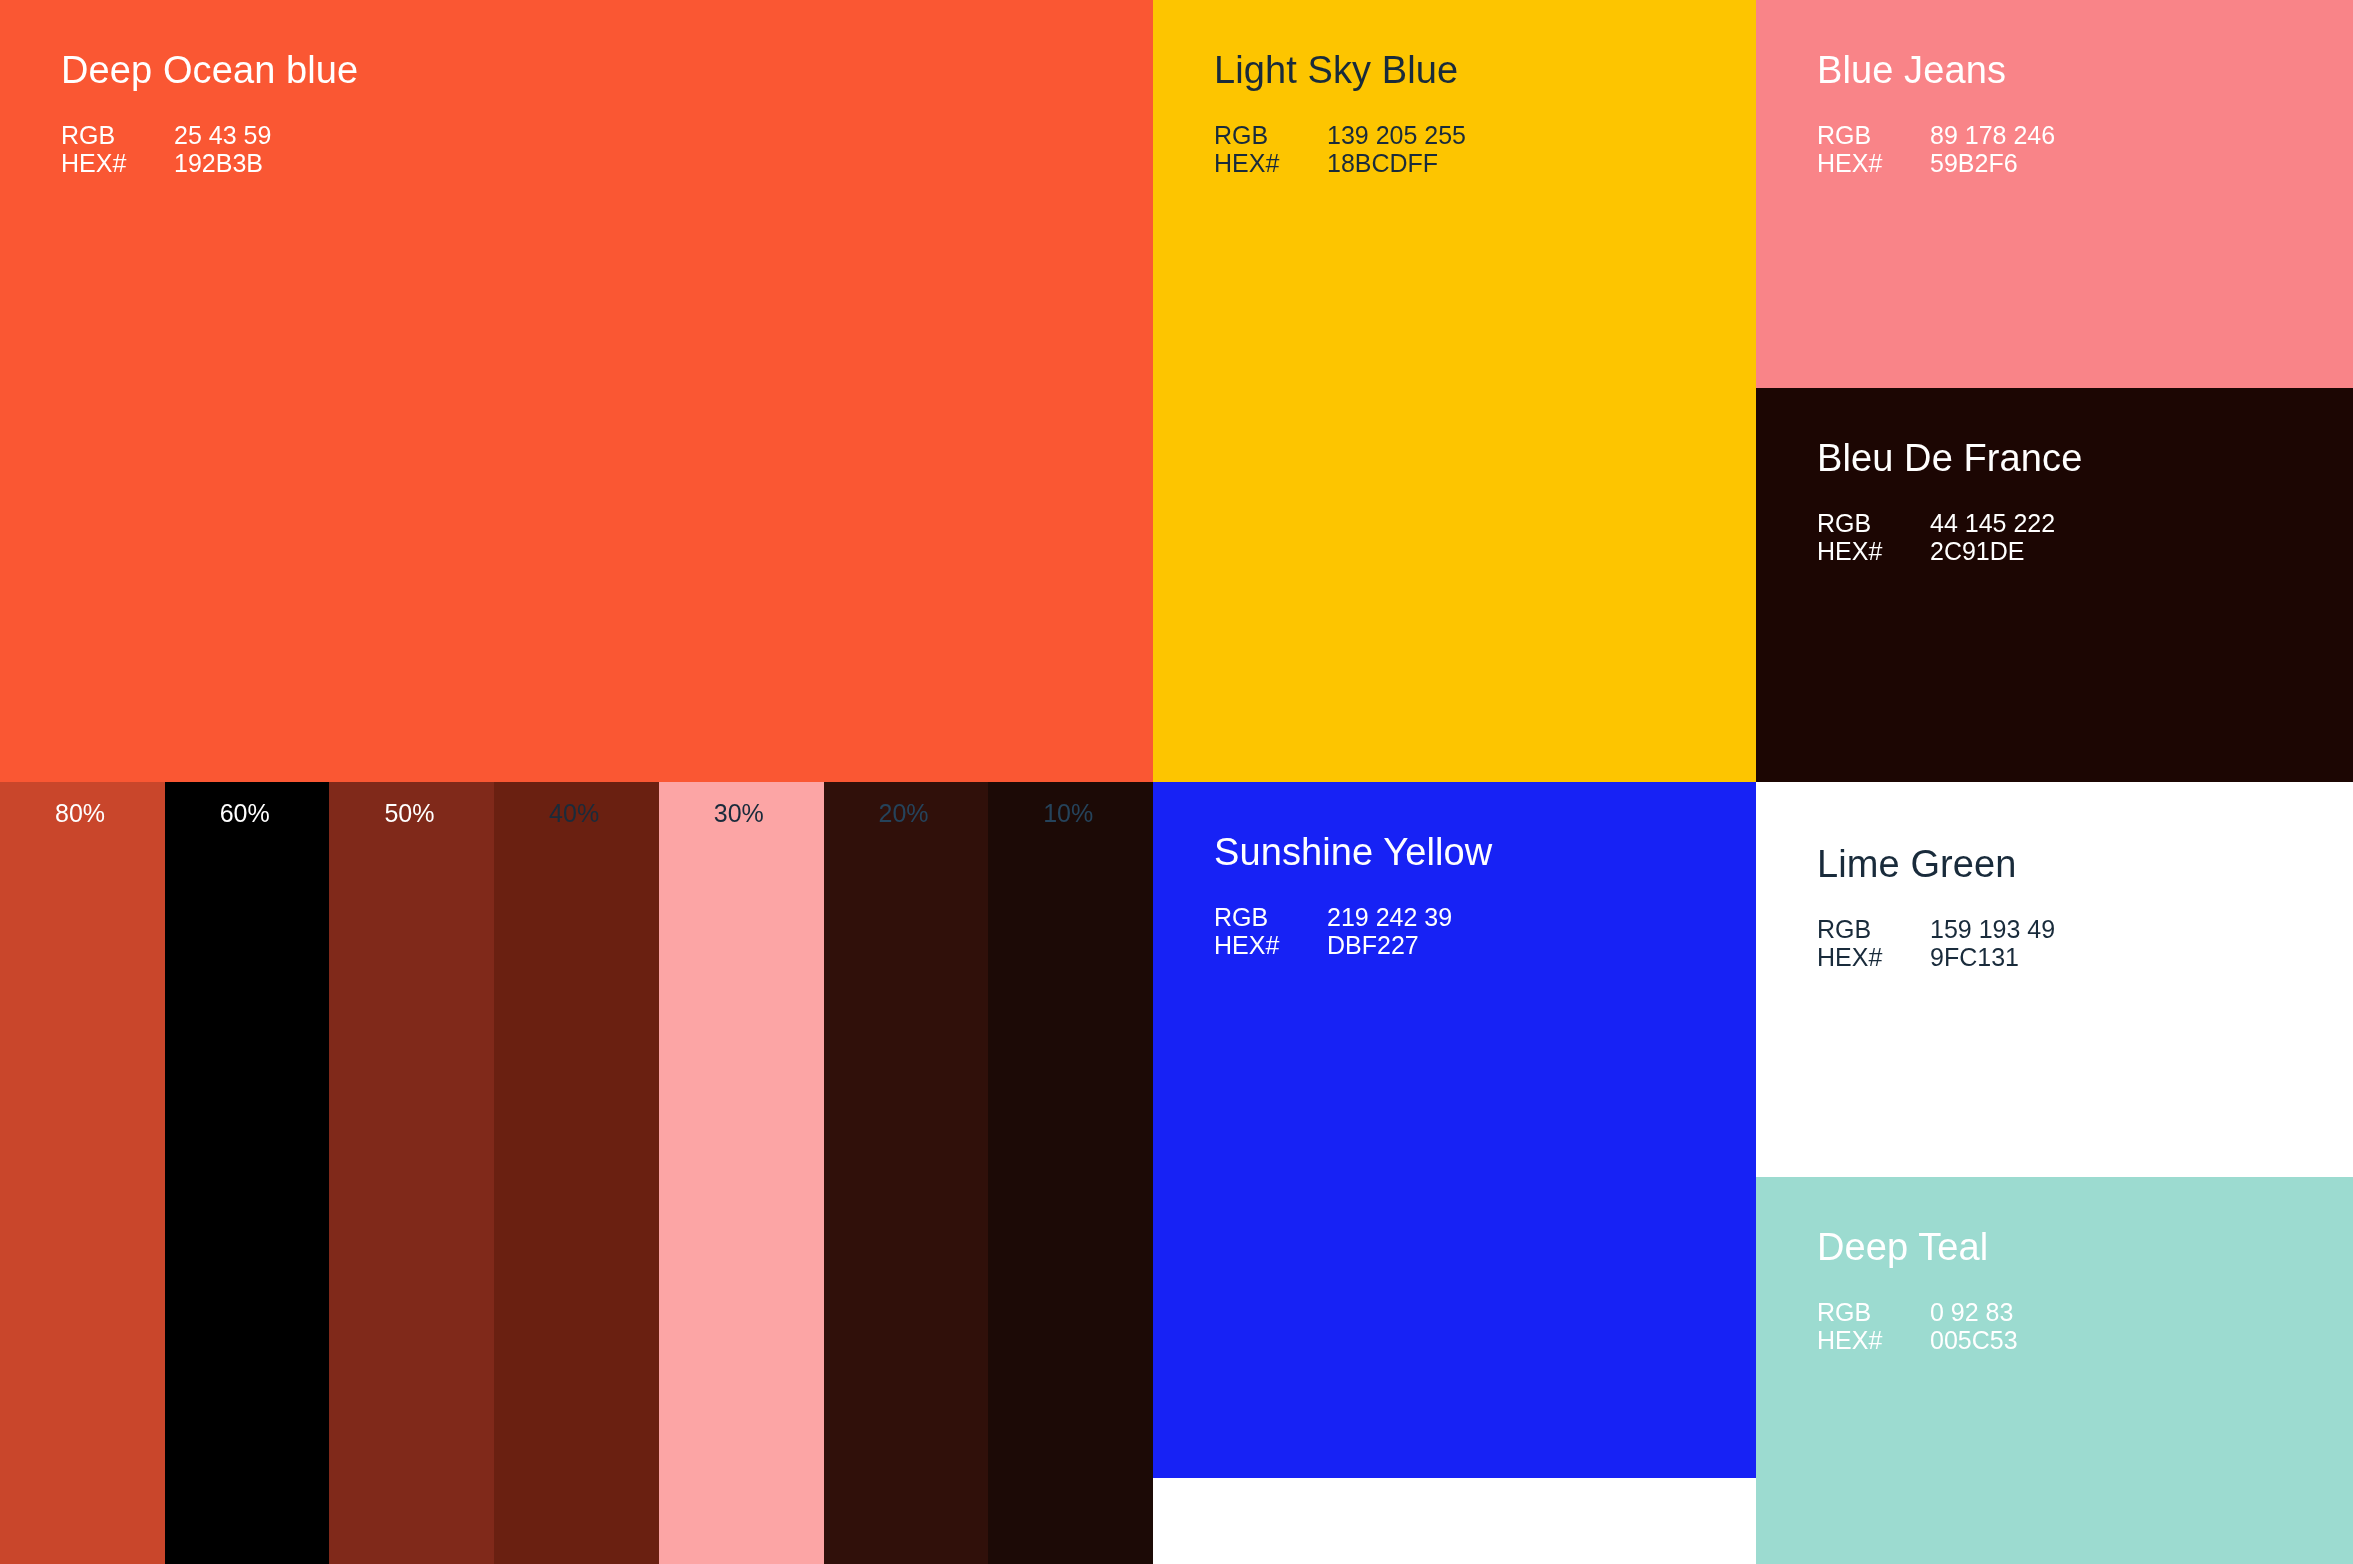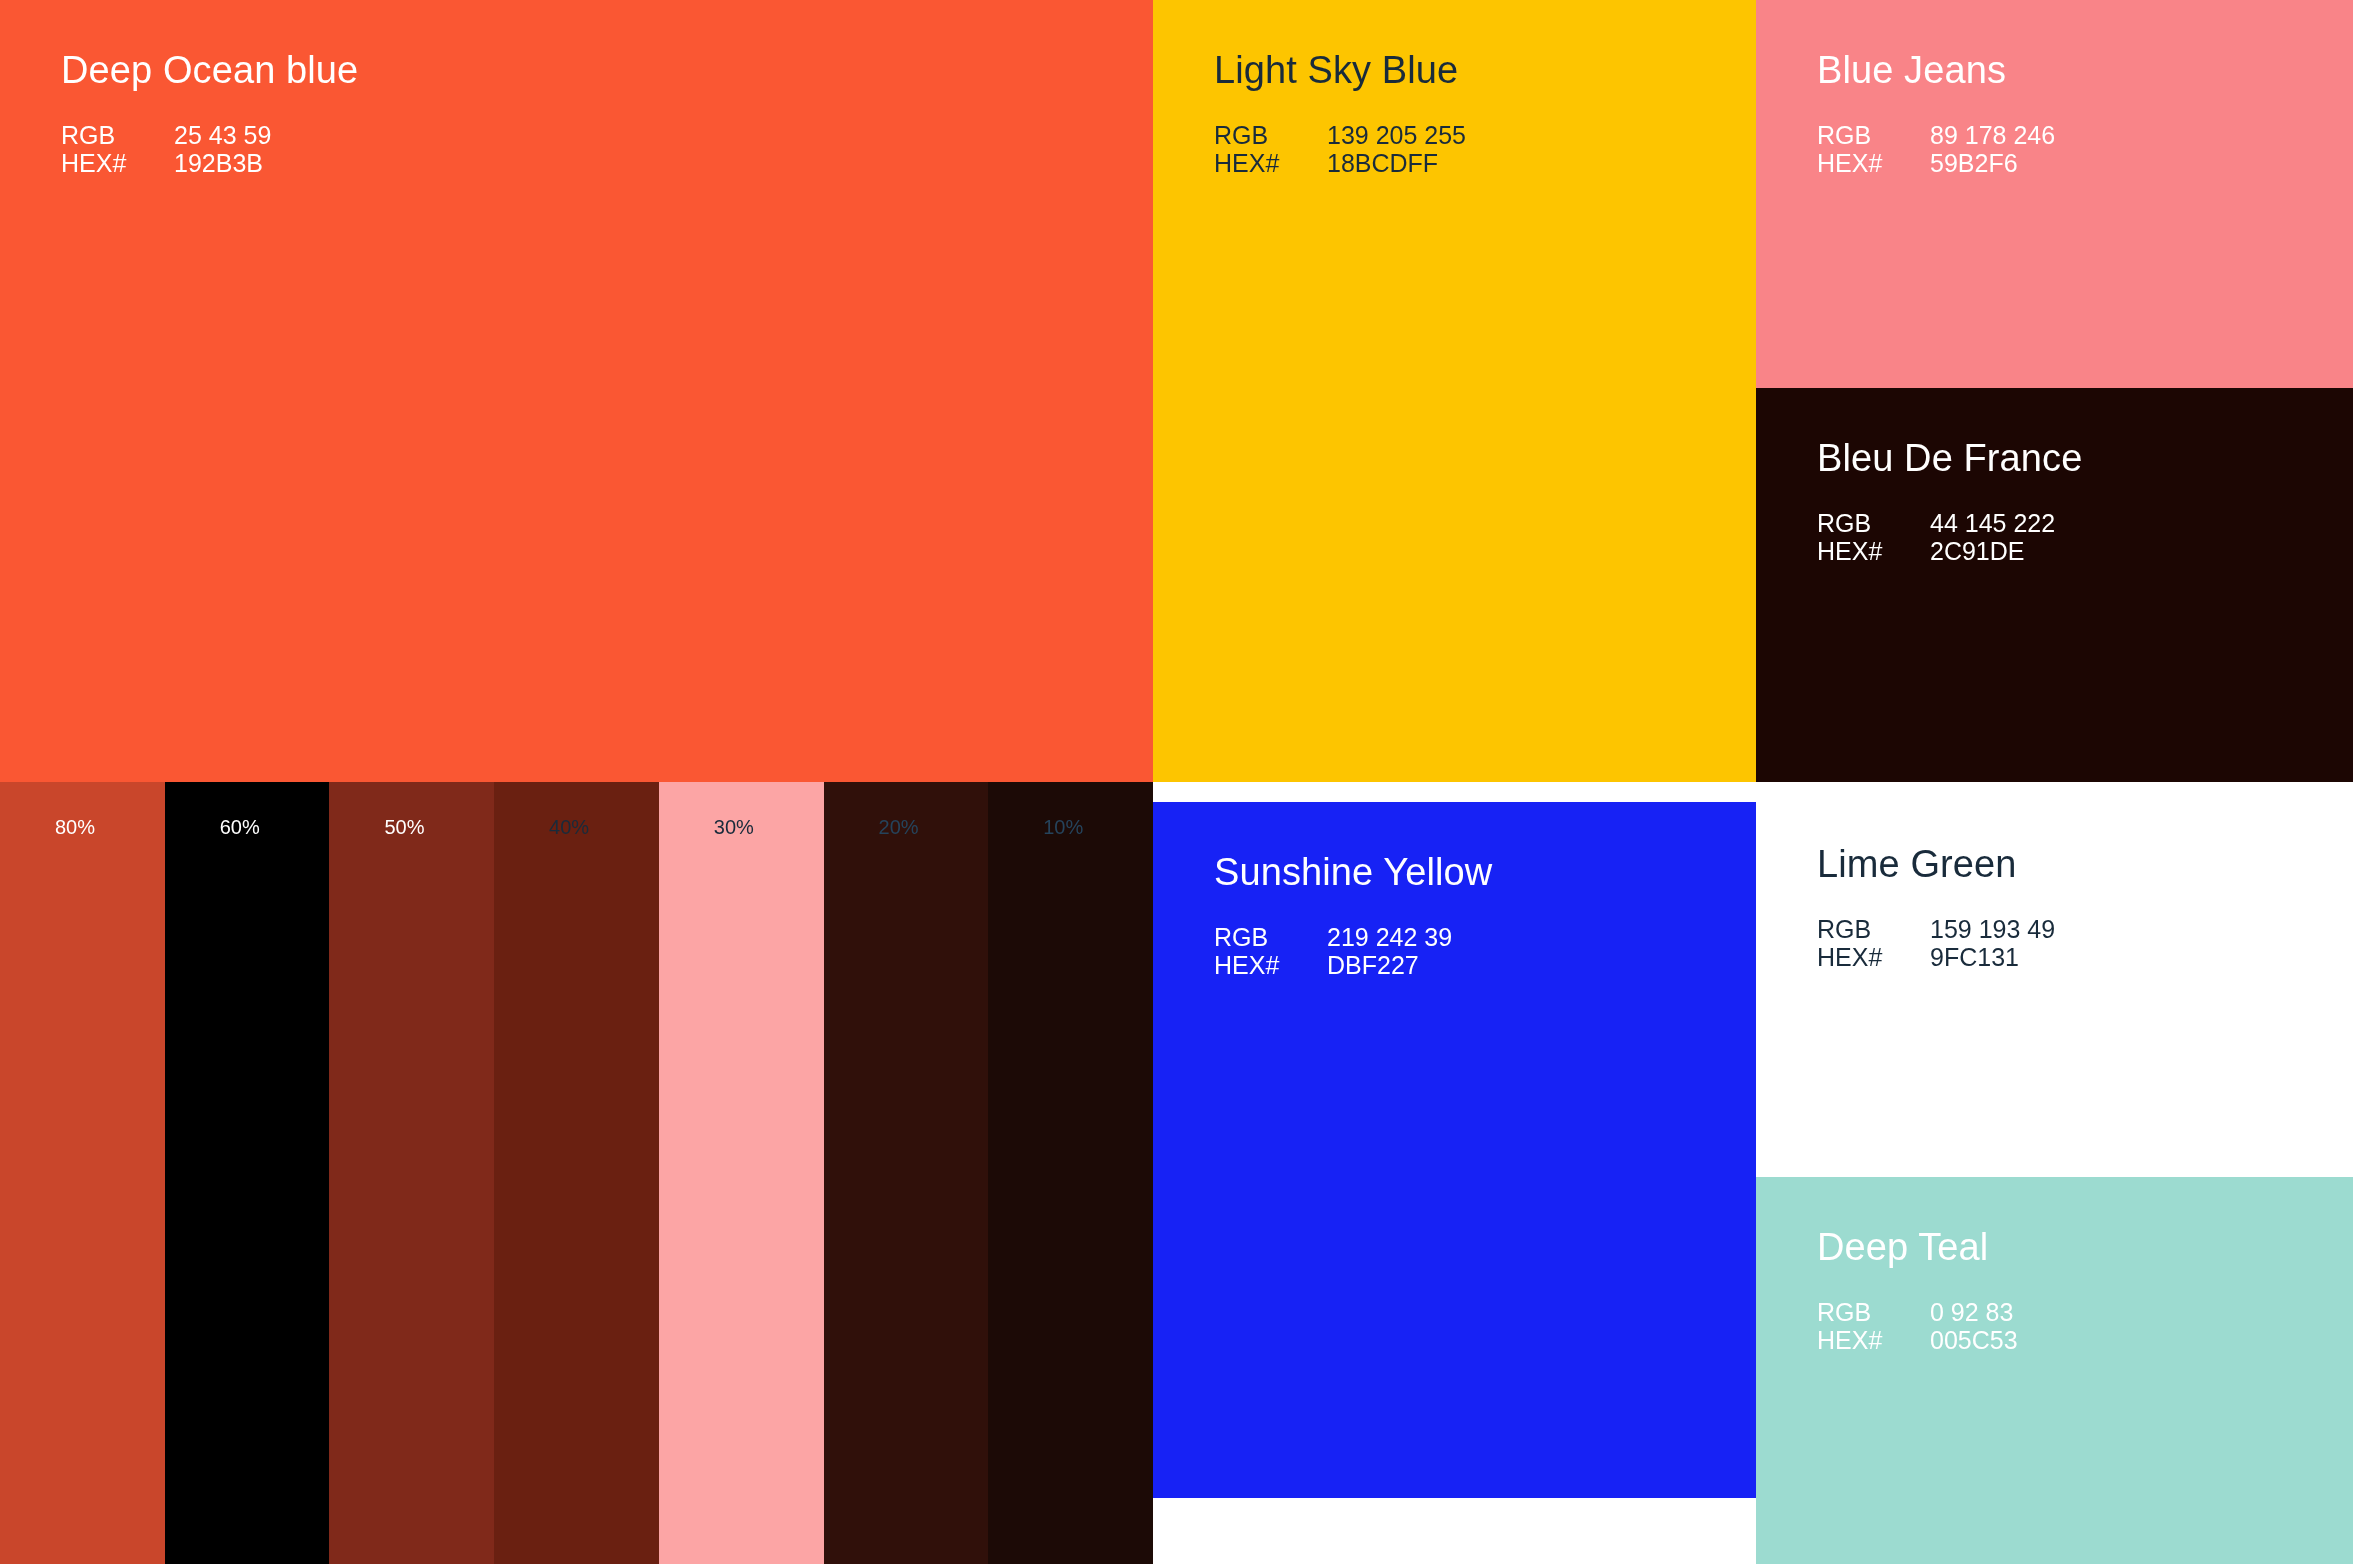--- a/index.html
+++ b/index.html
@@ -49,23 +49,23 @@
   #tint-strip {
     position:absolute;
     display:flex;
   }
   .tint-cell {
     position:relative;
     height:100%;
   }
   .tint-label {
     position:absolute;
-    top:35px;
+    top:19px;
     left:55px;
-    font-size:20px;
+    font-size:25px;
     line-height:1;
     white-space:nowrap;
   }
 </style>
 </head>
 <body>
 
 <div id="board">
 
   <div class="panel" id="panel-deep-ocean-blue" style="left: 0px; top: 0px; width: 1153px; height: 782px; background: rgb(250, 87, 51); color: rgb(255, 255, 255);">
@@ -113,21 +113,21 @@
         <span class="p-key">RGB</span>
         <span class="p-val">139 205 255</span>
       </div>
       <div class="p-row">
         <span class="p-key">HEX#</span>
         <span class="p-val">18BCDFF</span>
       </div>
     </div>
   </div>
 
-  <div class="panel" id="panel-sunshine-yellow" style="left: 1153px; top: 782px; width: 603px; height: 696px; background: rgb(23, 34, 245); color: rgb(255, 255, 255); margin-top: 20px;">
+  <div class="panel" id="panel-sunshine-yellow" style="left: 1153px; top: 782px; width: 603px; height: 696px; background: rgb(23, 34, 245); color: rgb(255, 255, 255);">
     <div class="p-title t-off">Sunshine Yellow</div>
     <div class="p-rows r-off">
       <div class="p-row">
         <span class="p-key">RGB</span>
         <span class="p-val">219 242 39</span>
       </div>
       <div class="p-row">
         <span class="p-key">HEX#</span>
         <span class="p-val">DBF227</span>
       </div>

